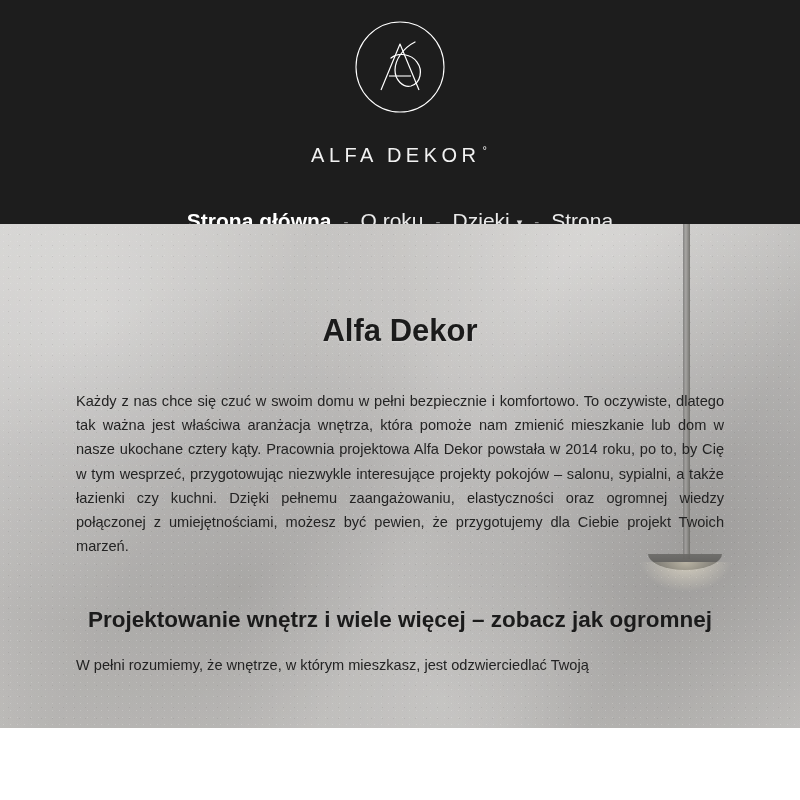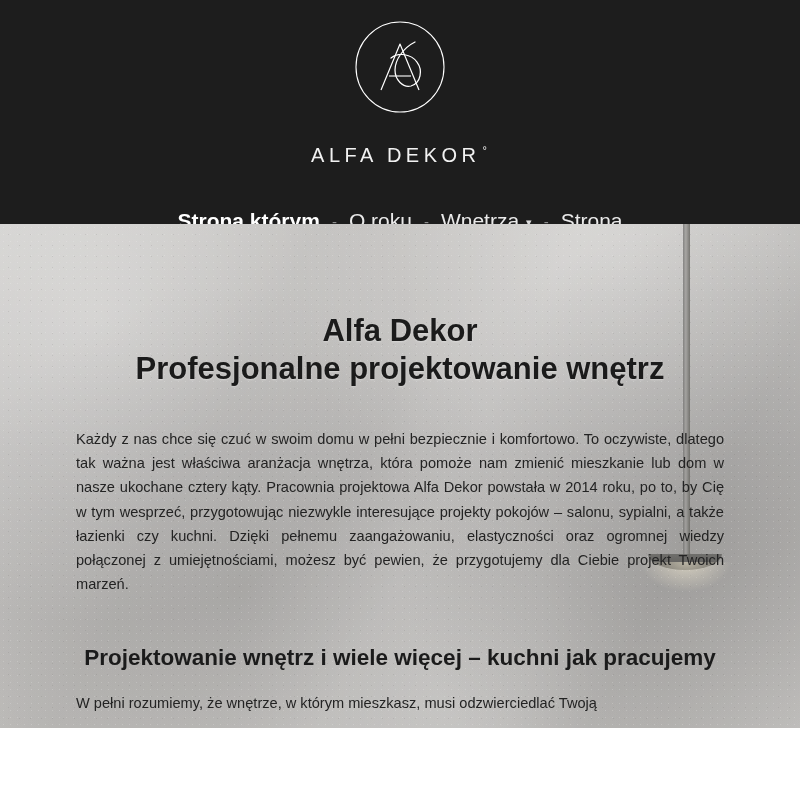--- a/index.html
+++ b/index.html
@@ -204,46 +204,45 @@
         <path d="M38 58 L60 58" fill="none" stroke="#ffffff" stroke-width="1.1"></path>
         <path d="M64 24 C52 30 44 42 44 52 C44 62 52 70 60 68 C70 65 72 52 66 44 C60 36 48 34 40 40" fill="none" stroke="#ffffff" stroke-width="1.25" stroke-linecap="round"></path>
       </svg>
     </span>
     <div class="brand-name">
       <span>ALFA DEKOR</span><span class="brand-degree">°</span>
     </div>
   </div>
 
   <nav class="main-nav">
-    <a class="nav-item active" href="#">Strona którym</a>
+    <a class="nav-item active" href="#">Strona główna</a>
     <span class="nav-sep">-</span>
     <a class="nav-item" href="#">O roku</a>
     <span class="nav-sep">-</span>
-    <a class="nav-item" href="#"><span>Wnętrza</span><span class="caret">▾</span></a>
+    <a class="nav-item" href="#"><span>Dzięki</span><span class="caret">▾</span></a>
     <span class="nav-sep">-</span>
     <a class="nav-item" href="#">Strona</a>
   </nav>
 
 </header>
 
 <main class="content-area">
   <div class="bg-texture"></div>
   <div class="bg-speckle"></div>
   <div class="lamp-rod"></div>
   <div class="lamp-shade"></div>
   <div class="lamp-glow"></div>
   <div class="content-overlay"></div>
 
   <div class="content-inner">
 
     <h1 class="hero-title">
       <span>Alfa Dekor</span>
-      <span class="line2">Profesjonalne projektowanie wnętrz</span>
     </h1>
 
     <p class="hero-para">Każdy z nas chce się czuć w swoim domu w pełni bezpiecznie i komfortowo. To oczywiste, dlatego tak ważna jest właściwa aranżacja wnętrza, która pomoże nam zmienić mieszkanie lub dom w nasze ukochane cztery kąty. Pracownia projektowa Alfa Dekor powstała w 2014 roku, po to, by Cię w tym wesprzeć, przygotowując niezwykle interesujące projekty pokojów – salonu, sypialni, a także łazienki czy kuchni. Dzięki pełnemu zaangażowaniu, elastyczności oraz ogromnej wiedzy połączonej z umiejętnościami, możesz być pewien, że przygotujemy dla Ciebie projekt Twoich marzeń.</p>
 
-    <h2 class="section-title">Projektowanie wnętrz i wiele więcej – kuchni jak pracujemy</h2>
-
-    <p class="section-para">W pełni rozumiemy, że wnętrze, w którym mieszkasz, musi odzwierciedlać Twoją</p>
+    <h2 class="section-title">Projektowanie wnętrz i wiele więcej – zobacz jak ogromnej</h2>
+
+    <p class="section-para">W pełni rozumiemy, że wnętrze, w którym mieszkasz, jest odzwierciedlać Twoją</p>
 
   </div>
 </main>
 
 </body></html>

